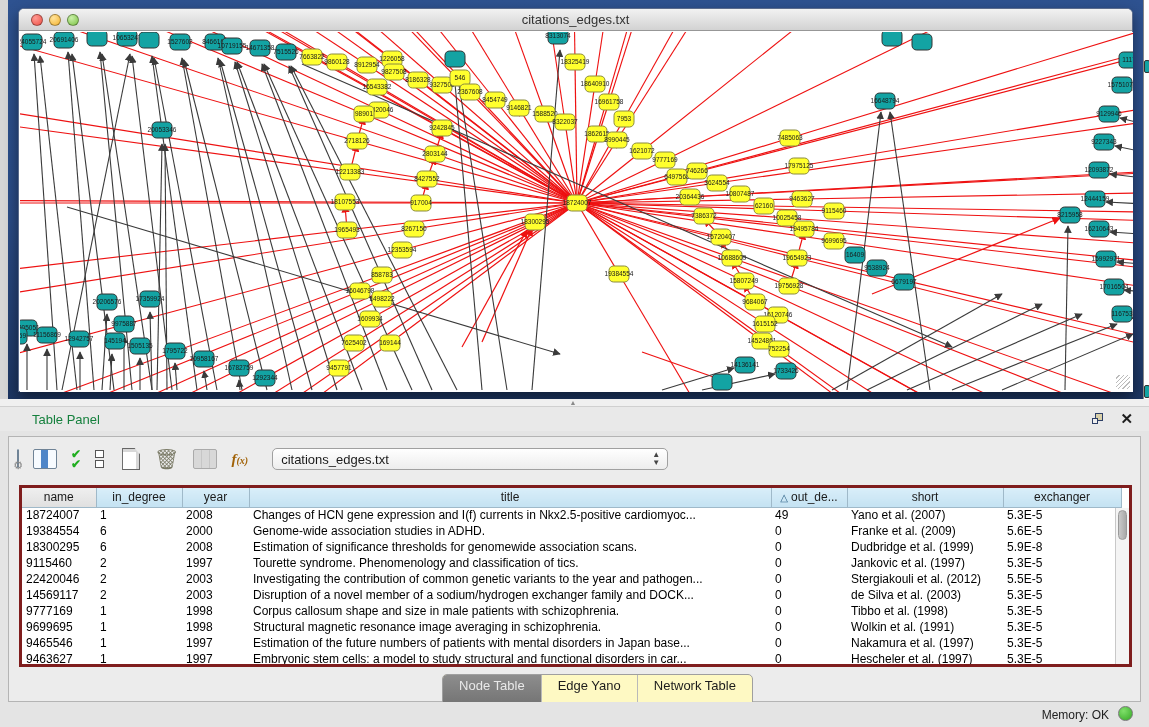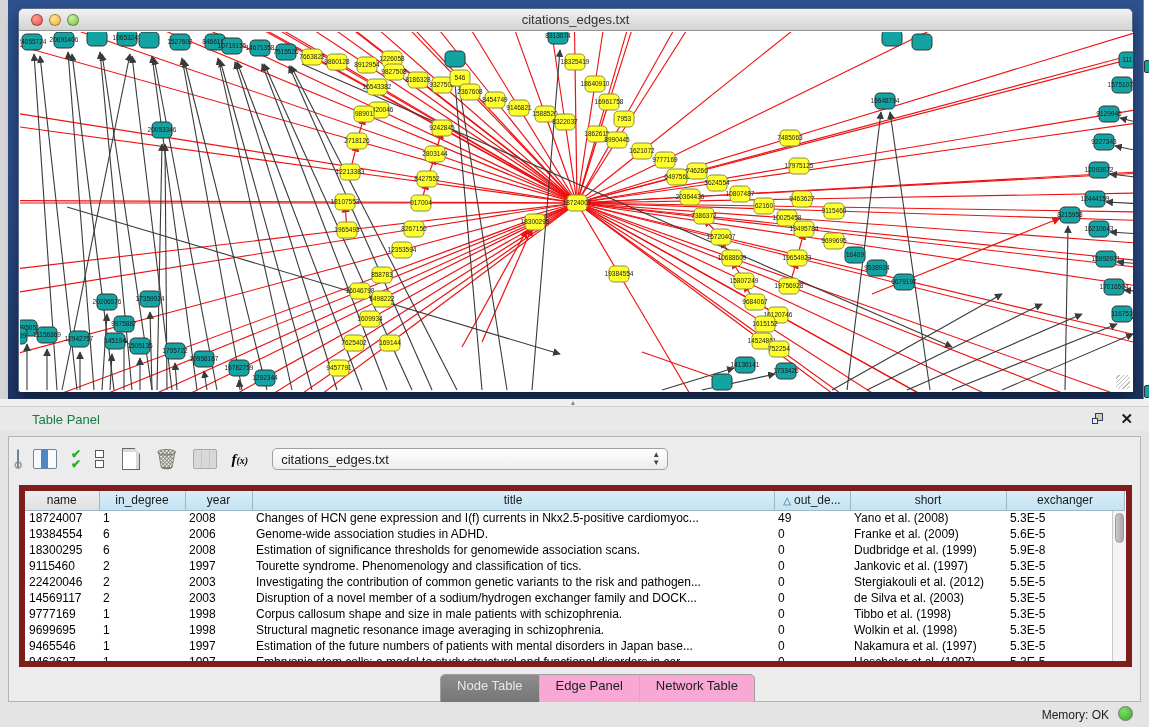--- a/index.html
+++ b/index.html
@@ -55,47 +55,47 @@
   .icon-colsel::after { content:""; position:absolute; left:7px; top:0; width:7px; height:18px; background:#4f86c8; }
   .icon-checks { font-size:12px; color:#1fae1f; font-weight:bold; line-height:10px; }
   .icon-rows { display:flex; flex-direction:column; }
   .icon-rows span { width:9px; height:8px; border:1px solid #555; background:#fff; }
   .icon-rows span + span { margin-top:2px; }
   .icon-page { width:18px; height:22px; background:#fff; border:1px solid #666;
       clip-path:polygon(0 0, 70% 0, 100% 28%, 100% 100%, 0 100%); box-shadow:inset -3px 3px 0 #d8d8d8; }
   .icon-trash { font-size:20px; color:#7a7a66; line-height:20px; }
   .icon-table-gray { width:24px; height:20px; border:1px solid #9a9a9a; border-radius:2px;
       background:repeating-linear-gradient(90deg, transparent 0 7px, #bdbdbd 7px 8px), #d4d4d4; opacity:.8; }
-  .icon-fx { font-family:"Liberation Serif", serif; font-style:italic; font-weight:bold; font-size:15px; color:#000000; }
+  .icon-fx { font-family:"Liberation Serif", serif; font-style:italic; font-weight:bold; font-size:15px; color:#a16207; }
   .icon-fx small { font-size:10px; }
 
   .net-select { margin-left:10px; width:396px; height:22px; border:1px solid #a0a0a0; border-radius:5px;
       background:linear-gradient(180deg,#ffffff,#ededed); font-size:13px; color:#1a1a1a;
       display:flex; align-items:center; padding:0 8px; position:relative; }
   .net-select .stepper { position:absolute; right:7px; top:2px; font-size:8px; color:#444; line-height:8px; text-align:center; }
 
   .tbl-wrap { position:absolute; left:10px; top:48px; width:1113px; height:182px;
-              background:#fff; border:6px solid #7f1d1d; overflow:hidden; }
+              background:#fff; border:3px solid #7f1d1d; overflow:hidden; }
   table.data { border-collapse:collapse; table-layout:fixed; width:1099px; font-size:12px; color:#000; }
   table.data th { height:19px; font-weight:normal; font-size:12px; color:#1a1a1a;
       background:linear-gradient(180deg,#d9eef9,#c4e2f2); border:1px solid #9fb9c9; border-top:none; text-align:center; overflow:hidden; white-space:nowrap; }
   table.data th:first-child { background:linear-gradient(180deg,#efefef,#e0e0e0); border-left:none; }
   table.data td { height:16px; padding:0 4px; border:none; overflow:hidden; white-space:nowrap; text-overflow:clip; }
   .sort-tri { color:#2a5f84; font-size:10px; margin-right:3px; }
   col.c-name{width:74px} col.c-ind{width:86px} col.c-year{width:67px} col.c-title{width:522px}
   col.c-out{width:76px} col.c-short{width:156px} col.c-pr{width:118px}
   td.c-title { padding-left:8px; }
 
   .vscroll { position:absolute; right:0; top:20px; width:14px; height:161px; background:#f4f4f4; border-left:1px solid #c8c8c8; }
   .vthumb { position:absolute; left:2px; top:2px; width:9px; height:30px; border-radius:5px;
             background:linear-gradient(90deg,#c9c9c9,#a8a8a8); border:1px solid #9a9a9a; }
 
   .tabs { position:absolute; left:0; right:0; top:237px; display:flex; justify-content:center; }
   .seg { display:flex; border:1px solid #9f9f9f; border-radius:5px; overflow:hidden; height:38px;
-         background:#f9a8d4; box-shadow:0 1px 0 rgba(255,255,255,.7);margin-left:46px; }
+         background:#fef9c3; box-shadow:0 1px 0 rgba(255,255,255,.7);margin-left:46px; }
   .seg-btn { padding:0 16px; font-size:13px; color:#1c1c1c; line-height:21px; border-right:1px solid #b9b9b9; }
   .seg-btn:last-child { border-right:none; }
   .seg-btn.selected { background:linear-gradient(180deg,#8d8d8d,#6e6e6e); color:#e9e9e9; }
 
   .statusbar { position:absolute; left:0; top:303px; width:1149px; height:25px; background:#e4e4e4; }
   .mem { position:absolute; right:40px; top:6px; font-size:12px; color:#222; }
   .mem-dot { position:absolute; right:16px; top:4px; width:15px; height:15px; border-radius:50%;
              background:radial-gradient(circle at 35% 30%, #7fe06a, #35a825); border:1px solid #777; }
 </style>
 </head>
@@ -846,27 +846,27 @@
               <th>exchanger</th>
             </tr>
           </thead>
         <tbody id="tbl-body">
             <tr class="row">
               <td>18724007</td>
               <td>1</td>
               <td>2008</td>
               <td class="c-title">Changes of HCN gene expression and I(f) currents in Nkx2.5-positive cardiomyoc...</td>
               <td>49</td>
-              <td>Yano et al. (2008)</td>
+              <td>Yano et al. (2007)</td>
               <td>5.3E-5</td>
             </tr>
             <tr class="row">
               <td>19384554</td>
               <td>6</td>
-              <td>2006</td>
+              <td>2000</td>
               <td class="c-title">Genome-wide association studies in ADHD.</td>
               <td>0</td>
               <td>Franke et al. (2009)</td>
               <td>5.6E-5</td>
             </tr>
             <tr class="row">
               <td>18300295</td>
               <td>6</td>
               <td>2008</td>
               <td class="c-title">Estimation of significance thresholds for genomewide association scans.</td>
@@ -880,21 +880,21 @@
               <td>1997</td>
               <td class="c-title">Tourette syndrome. Phenomenology and classification of tics.</td>
               <td>0</td>
               <td>Jankovic et al. (1997)</td>
               <td>5.3E-5</td>
             </tr>
             <tr class="row">
               <td>22420046</td>
               <td>2</td>
               <td>2003</td>
-              <td class="c-title">Investigating the contribution of common genetic variants to the risk and pathogen...</td>
+              <td class="c-title">Investigating the contribution of common genetic variants to the year and pathogen...</td>
               <td>0</td>
               <td>Stergiakouli et al. (2012)</td>
               <td>5.5E-5</td>
             </tr>
             <tr class="row">
               <td>14569117</td>
               <td>2</td>
               <td>2003</td>
               <td class="c-title">Disruption of a novel member of a sodium/hydrogen exchanger family and DOCK...</td>
               <td>0</td>
@@ -909,21 +909,21 @@
               <td>0</td>
               <td>Tibbo et al. (1998)</td>
               <td>5.3E-5</td>
             </tr>
             <tr class="row">
               <td>9699695</td>
               <td>1</td>
               <td>1998</td>
               <td class="c-title">Structural magnetic resonance image averaging in schizophrenia.</td>
               <td>0</td>
-              <td>Wolkin et al. (1998)</td>
+              <td>Wolkin et al. (1991)</td>
               <td>5.3E-5</td>
             </tr>
             <tr class="row">
               <td>9465546</td>
               <td>1</td>
               <td>1997</td>
               <td class="c-title">Estimation of the future numbers of patients with mental disorders in Japan base...</td>
               <td>0</td>
               <td>Nakamura et al. (1997)</td>
               <td>5.3E-5</td>
@@ -940,21 +940,21 @@
           </tbody>
       </table>
       <div class="vscroll">
         <div class="vthumb"></div>
       </div>
     </div>
 
     <div class="tabs">
       <div class="seg" id="seg-tabs">
           <div class="seg-btn selected">Node Table</div>
-          <div class="seg-btn">Edge Panel</div>
+          <div class="seg-btn">Edge Yano</div>
           <div class="seg-btn">Network Table</div>
         </div>
     </div>
   </div>
 
   <div class="statusbar">
     <span class="mem">Memory: OK</span>
     <span class="mem-dot"></span>
   </div>
 </div>

